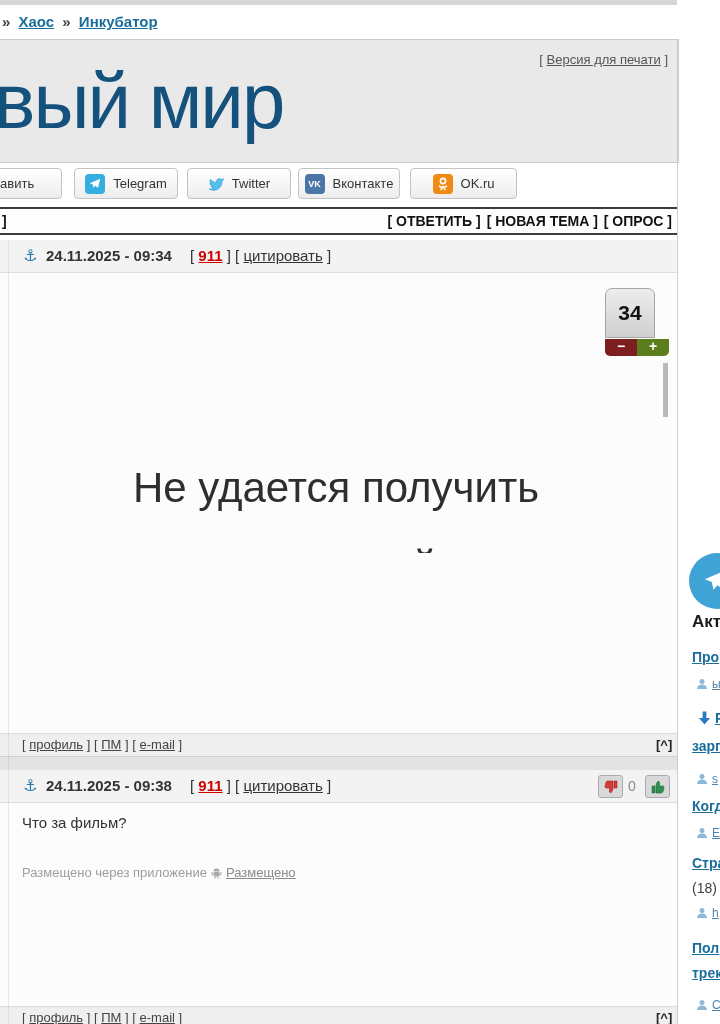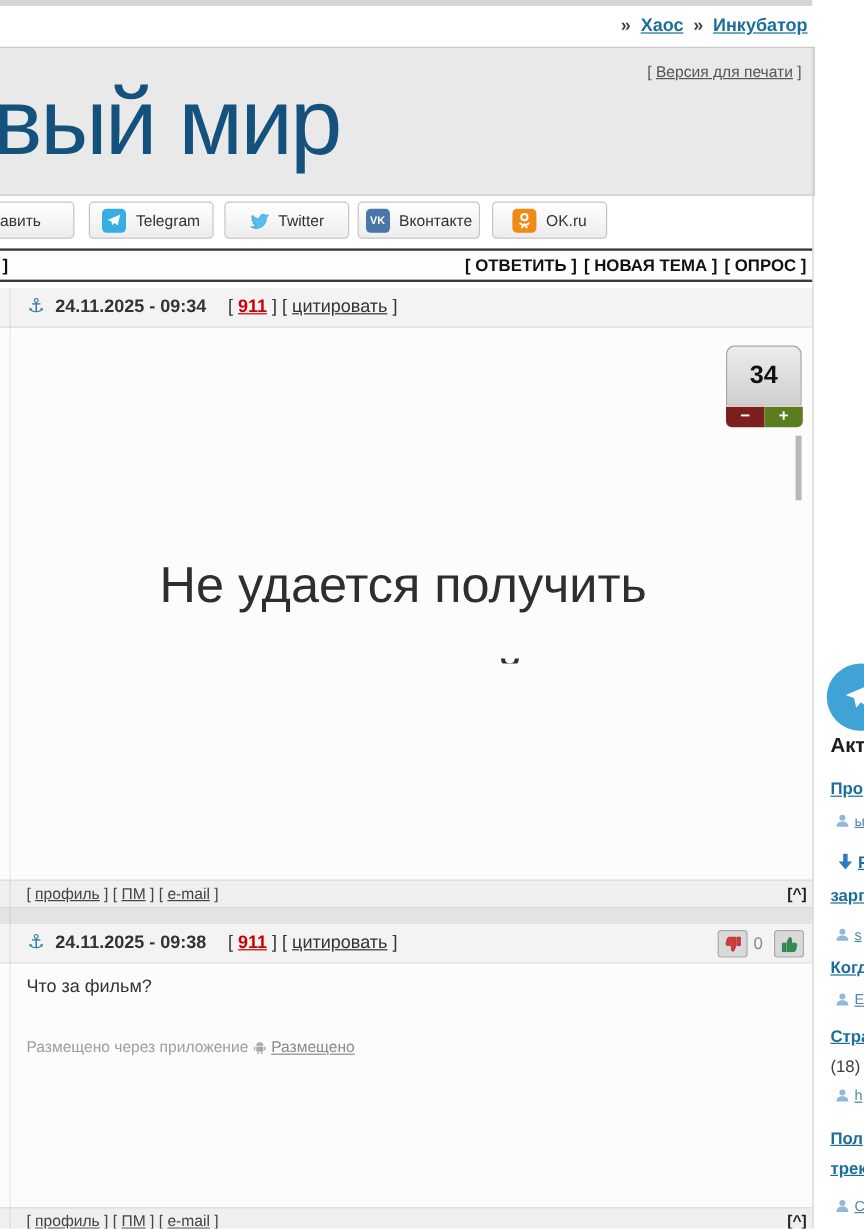--- a/index.html
+++ b/index.html
@@ -3,21 +3,21 @@
 <meta charset="utf-8">
 <style>
   html,body{margin:0;padding:0;background:#fff;}
   #screen{position:relative;width:720px;height:1024px;overflow:hidden;background:#ffffff;
           font-family:"Liberation Sans","DejaVu Sans",sans-serif;color:#333;}
   .abs{position:absolute;}
 
   
   .topstrip{left:0;top:0;width:677px;height:5px;background:#d6d6d6;}
   .breadcrumb{left:0;top:5px;width:677px;height:44px;background:#fff;font-size:15px;font-weight:bold;
-              line-height:34px;padding-left:2px;box-sizing:border-box;color:#444;text-align:right;}
+              line-height:34px;padding-left:2px;box-sizing:border-box;color:#444;}
   .breadcrumb a{color:#1b6e9c;text-decoration:underline;margin:0 4px;cursor:pointer;}
 
   
   .headerblock{left:-12px;top:39px;width:689px;height:122px;background:#e9e9e9;border:1px solid #c9c9c9;}
   .bigtitle{left:-6px;top:56px;font-size:78px;color:#14517c;letter-spacing:-2px;white-space:nowrap;}
   .printlink{right:52px;top:52px;font-size:13px;color:#555;}
   .printlink u{cursor:pointer;}
 
   
   .sharebtn{top:168px;height:31px;box-sizing:border-box;border:1px solid #c3c3c3;border-radius:4px;
@@ -43,21 +43,21 @@
   .plinks .rid{color:#cc0000;font-weight:bold;text-decoration:underline;cursor:pointer;}
   .plinks .qt{text-decoration:underline;cursor:pointer;}
 
   .pfoot{left:0;width:677px;height:24px;background:#efefef;border-top:1px solid #dddddd;
          border-bottom:1px solid #cfcfcf;box-sizing:border-box;font-size:13px;line-height:22px;color:#444;}
   .pfoot .fl{position:absolute;left:22px;top:0;}
   .pfoot .fl u{cursor:pointer;}
   .pfoot .up{position:absolute;left:656px;top:0;font-weight:bold;color:#222;cursor:pointer;}
 
   
-  .ratingbox{left:605px;top:288px;width:63px;height:50px;box-sizing:border-box;border:1px solid #a5a5a5;
+  .ratingbox{left:605px;top:288px;width:50px;height:50px;box-sizing:border-box;border:1px solid #a5a5a5;
              border-radius:7px 7px 0 0;background:linear-gradient(#ededed,#cfcfcf);
              display:flex;align-items:center;justify-content:center;font-size:21px;font-weight:bold;color:#111;}
   .rbtn{top:339px;height:17px;width:32px;box-sizing:border-box;color:#fff;font-weight:bold;font-size:14px;
         line-height:15px;text-align:center;cursor:pointer;}
   .rminus{left:605px;background:#7d1f1f;border-radius:0 0 0 5px;}
   .rplus{left:637px;background:#5c7d1e;border-radius:0 0 5px 0;}
 
   .scrollthumb{left:663px;top:363px;width:5px;height:54px;background:#b9b9b9;cursor:pointer;}
 
   .errwrap{left:8px;top:420px;width:656px;height:133px;overflow:hidden;text-align:center;color:#2e2e2e;}
@@ -127,21 +127,21 @@
         </svg>
     </span>
     <span>Twitter</span>
   </div>
   <div class="abs sharebtn" style="left:298px;width:102px;">
     <span class="sqicon" style="background:#4a76a8;color:#fff;font-size:9px;font-weight:bold;">
       <span>VK</span>
     </span>
     <span>Вконтакте</span>
   </div>
-  <div class="abs sharebtn" style="left:410px;width:96px;">
+  <div class="abs sharebtn" style="left:410px;width:107px;">
     <span class="sqicon" style="background:#f08a12;">
       <svg width="12" height="14" viewBox="0 0 12 14">
           <circle cx="6" cy="4" r="2.6" fill="none" stroke="#fff" stroke-width="1.6"></circle>
           <path d="M2.5 9.2c2 1.6 5 1.6 7 0M4 12.5l2-2.6 2 2.6" fill="none" stroke="#fff" stroke-width="1.6" stroke-linecap="round"></path>
         </svg>
     </span>
     <span>OK.ru</span>
   </div>
 
   <div class="abs actionbar">

